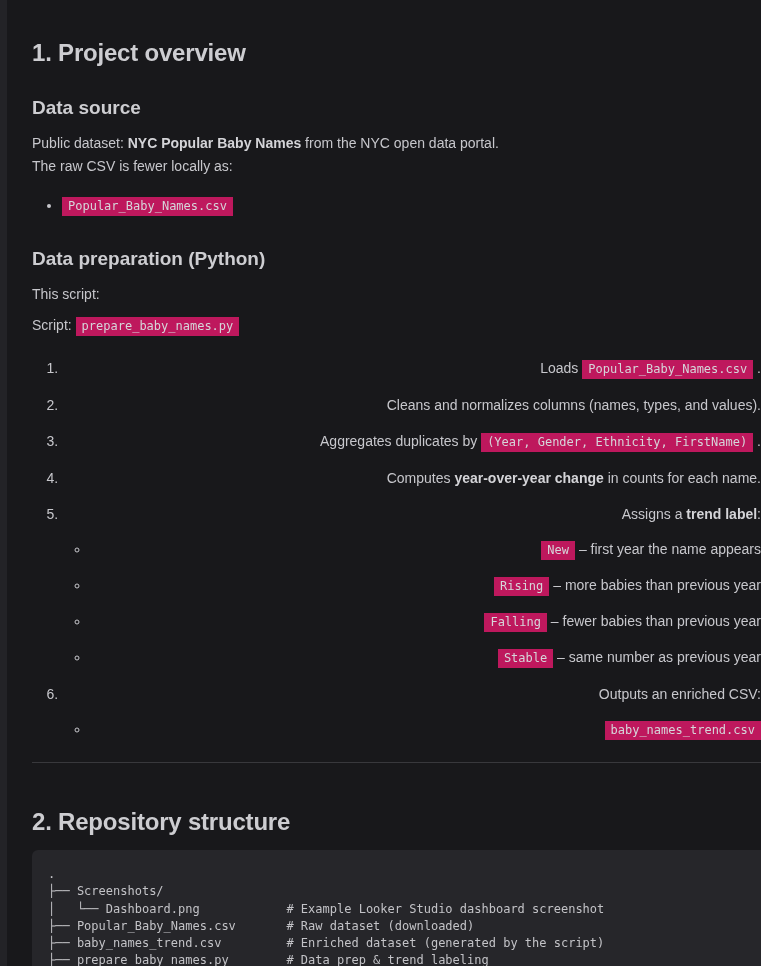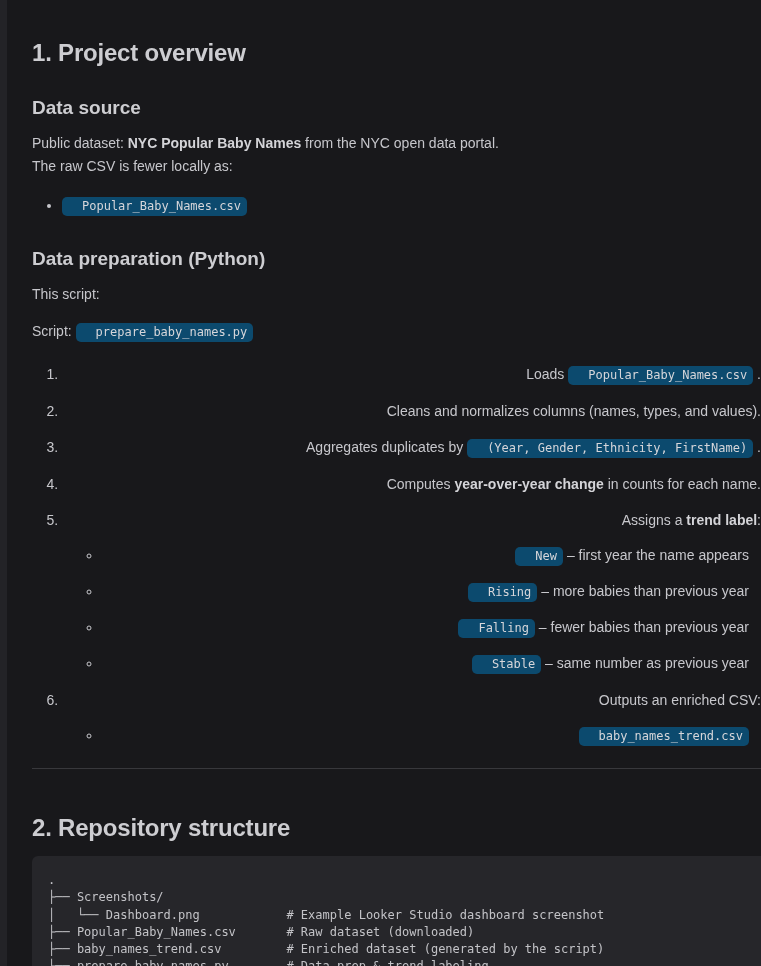--- a/index.html
+++ b/index.html
@@ -36,31 +36,31 @@
   h3 {
     font-size: 19px;
     line-height: 21px;
     font-weight: 700;
     color: #cdcdd1;
     margin: 30px 0 14px 0;
   }
   p {
     font-size: 14px;
     line-height: 23px;
-    margin: 14px 0 0 0;
+    margin: 8px 0 0 0;
   }
   p.closing { margin-top: 16px; }
   strong { font-weight: 700; color: #d4d4d8; }
   code.chip {
     font-family: "DejaVu Sans Mono", monospace;
     font-size: 12px;
-    background: #0c4a6e;
+    background: #be185d;
     color: #d6d6da;
-    padding: 2px 6px 3px 20px;
-    border-radius: 5px;
+    padding: 2px 6px 3px 6px;
+    border-radius: 0;
     white-space: nowrap;
   }
   ul.top {
     list-style: disc;
     margin: 16px 0 0 0;
     padding-left: 30px;
     font-size: 14px;
     line-height: 23px;
   }
   ul.top > li { margin: 3px 0; }
@@ -70,21 +70,21 @@
     font-size: 14px;
     line-height: 33px;
     text-align: right;
   }
   ol.steps > li { margin: 3px 0; }
   ul.sub {
     list-style: circle;
     margin: 2px 0 0 0;
     padding-left: 28px;
   }
-  ul.sub > li { margin: 2px 12px; }
+  ul.sub > li { margin: 2px 0; }
   li::marker { color: #c7c7cc; }
   hr.divider {
     border: none;
     border-top: 1px solid #38383c;
     margin: 15px 0 0 0;
   }
   pre.tree {
     background: #26262a;
     color: #c3c3c7;
     font-family: "DejaVu Sans Mono", monospace;

